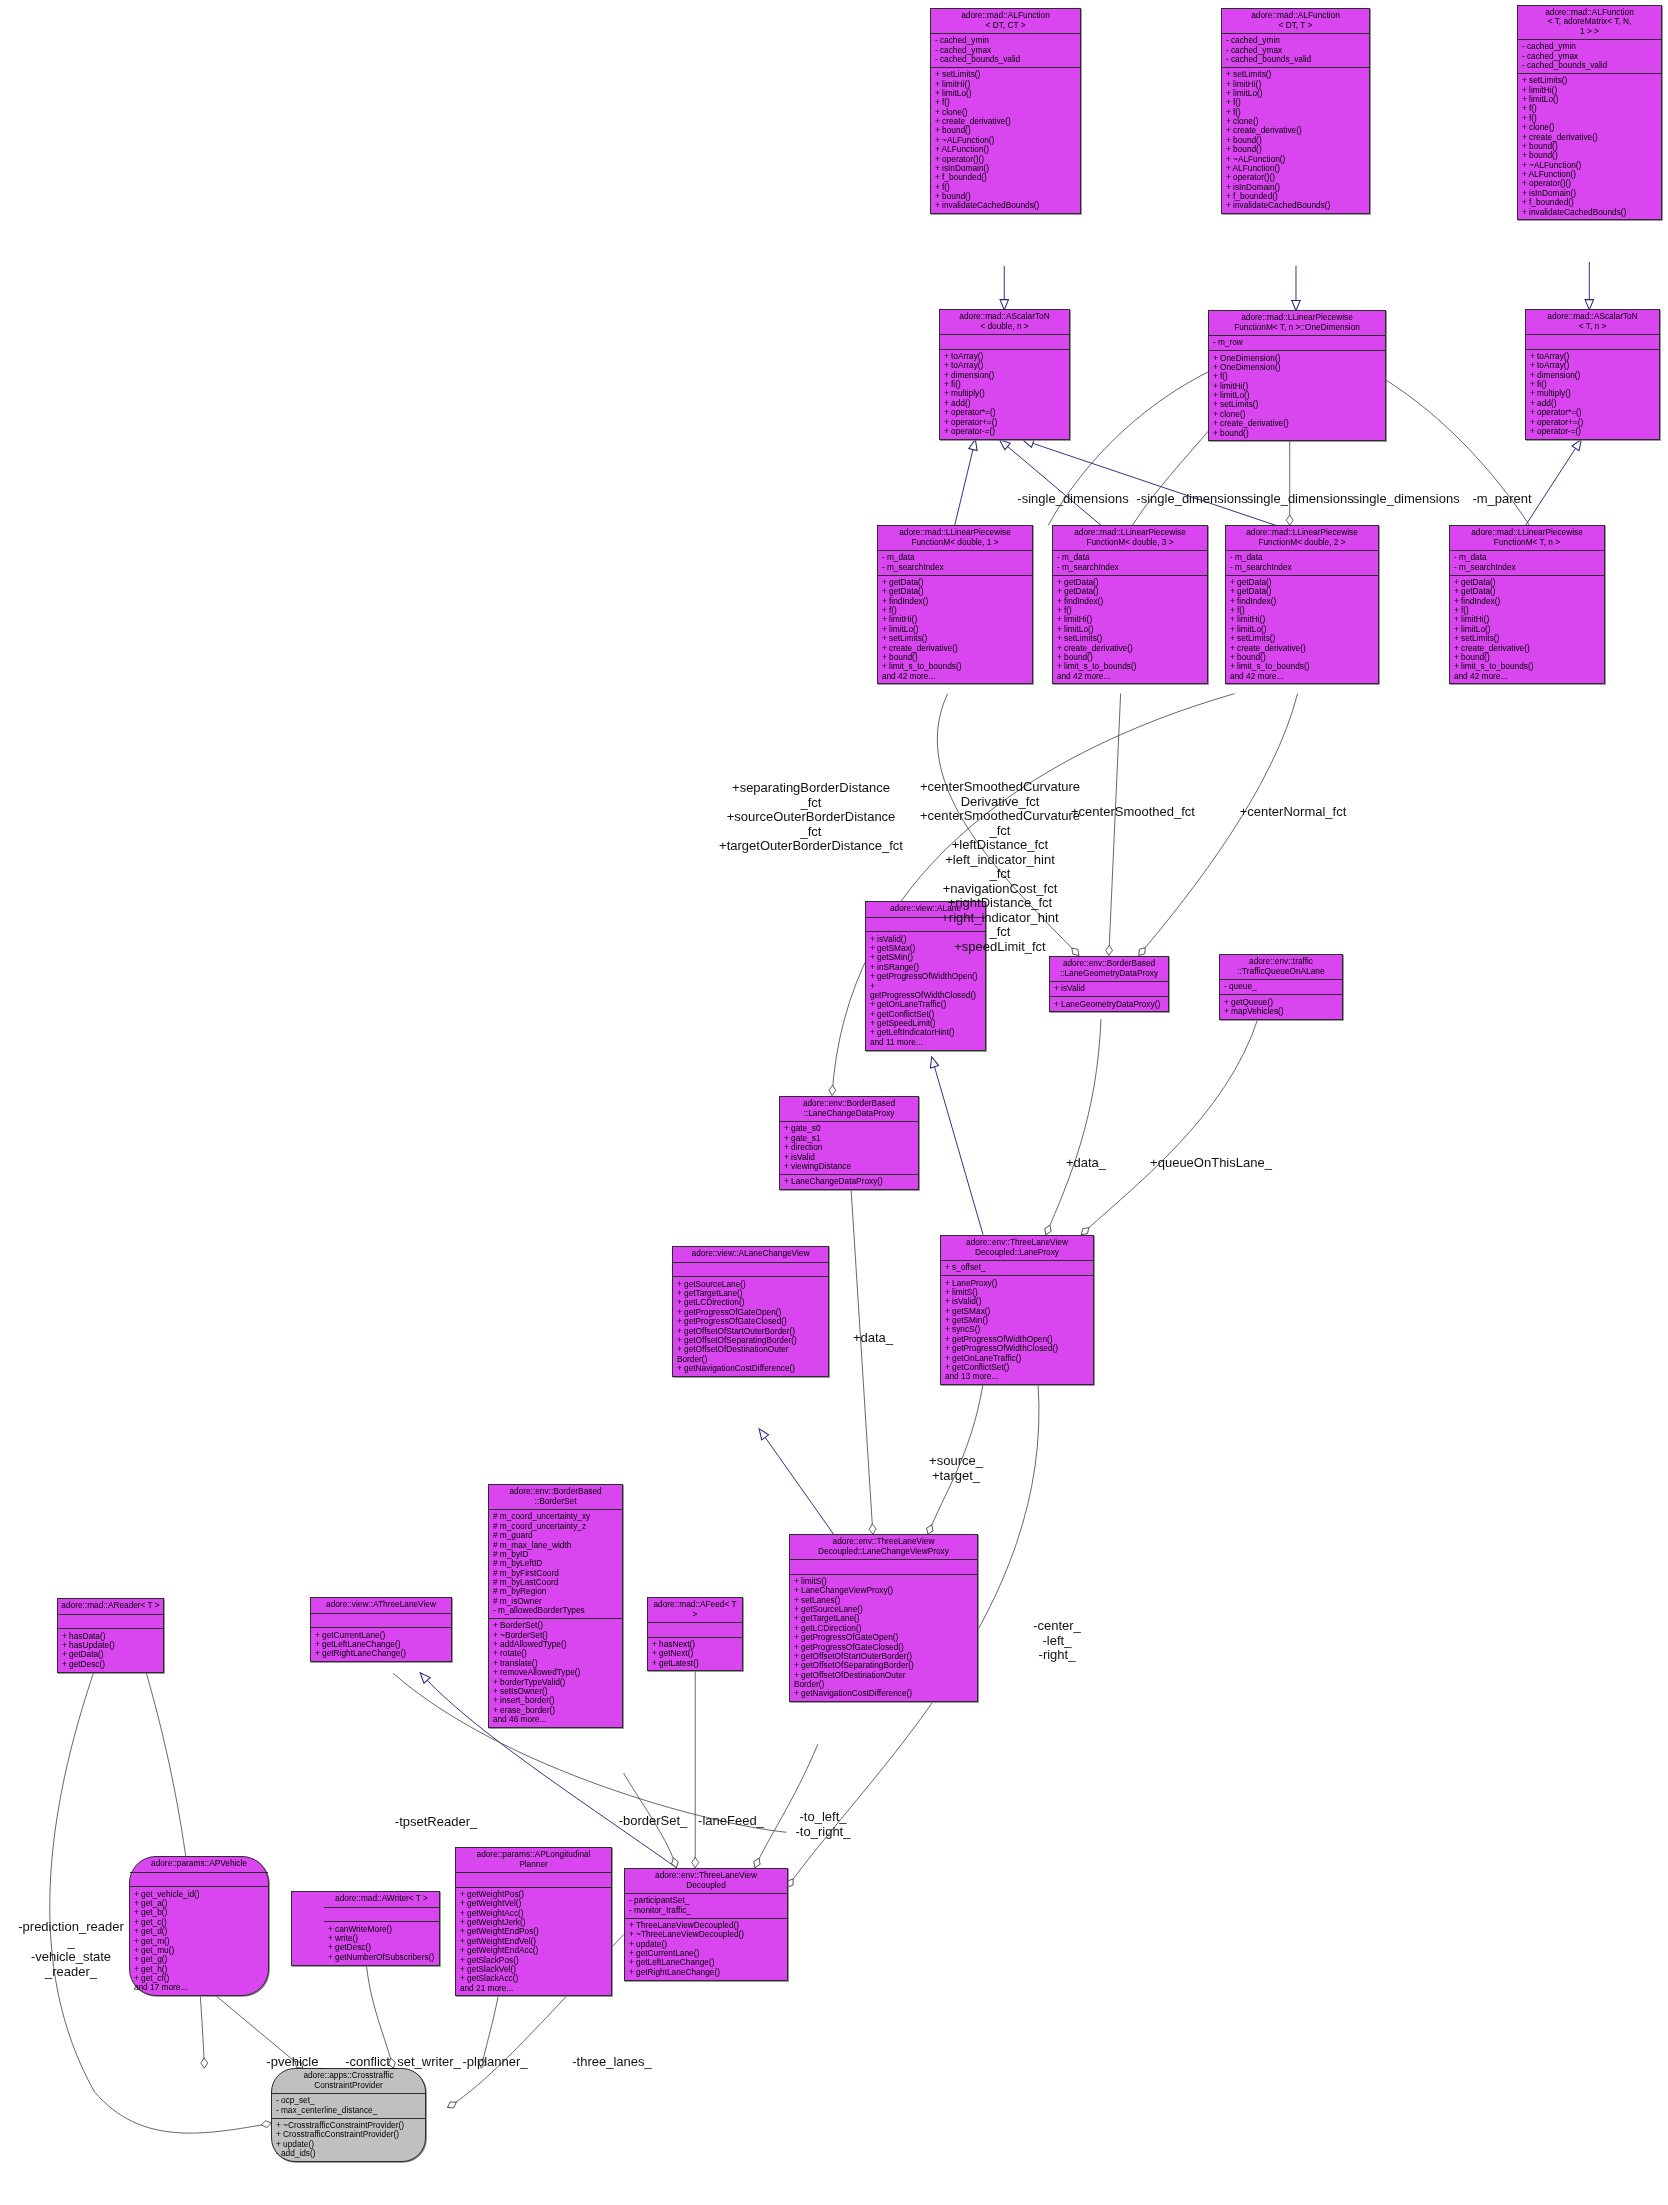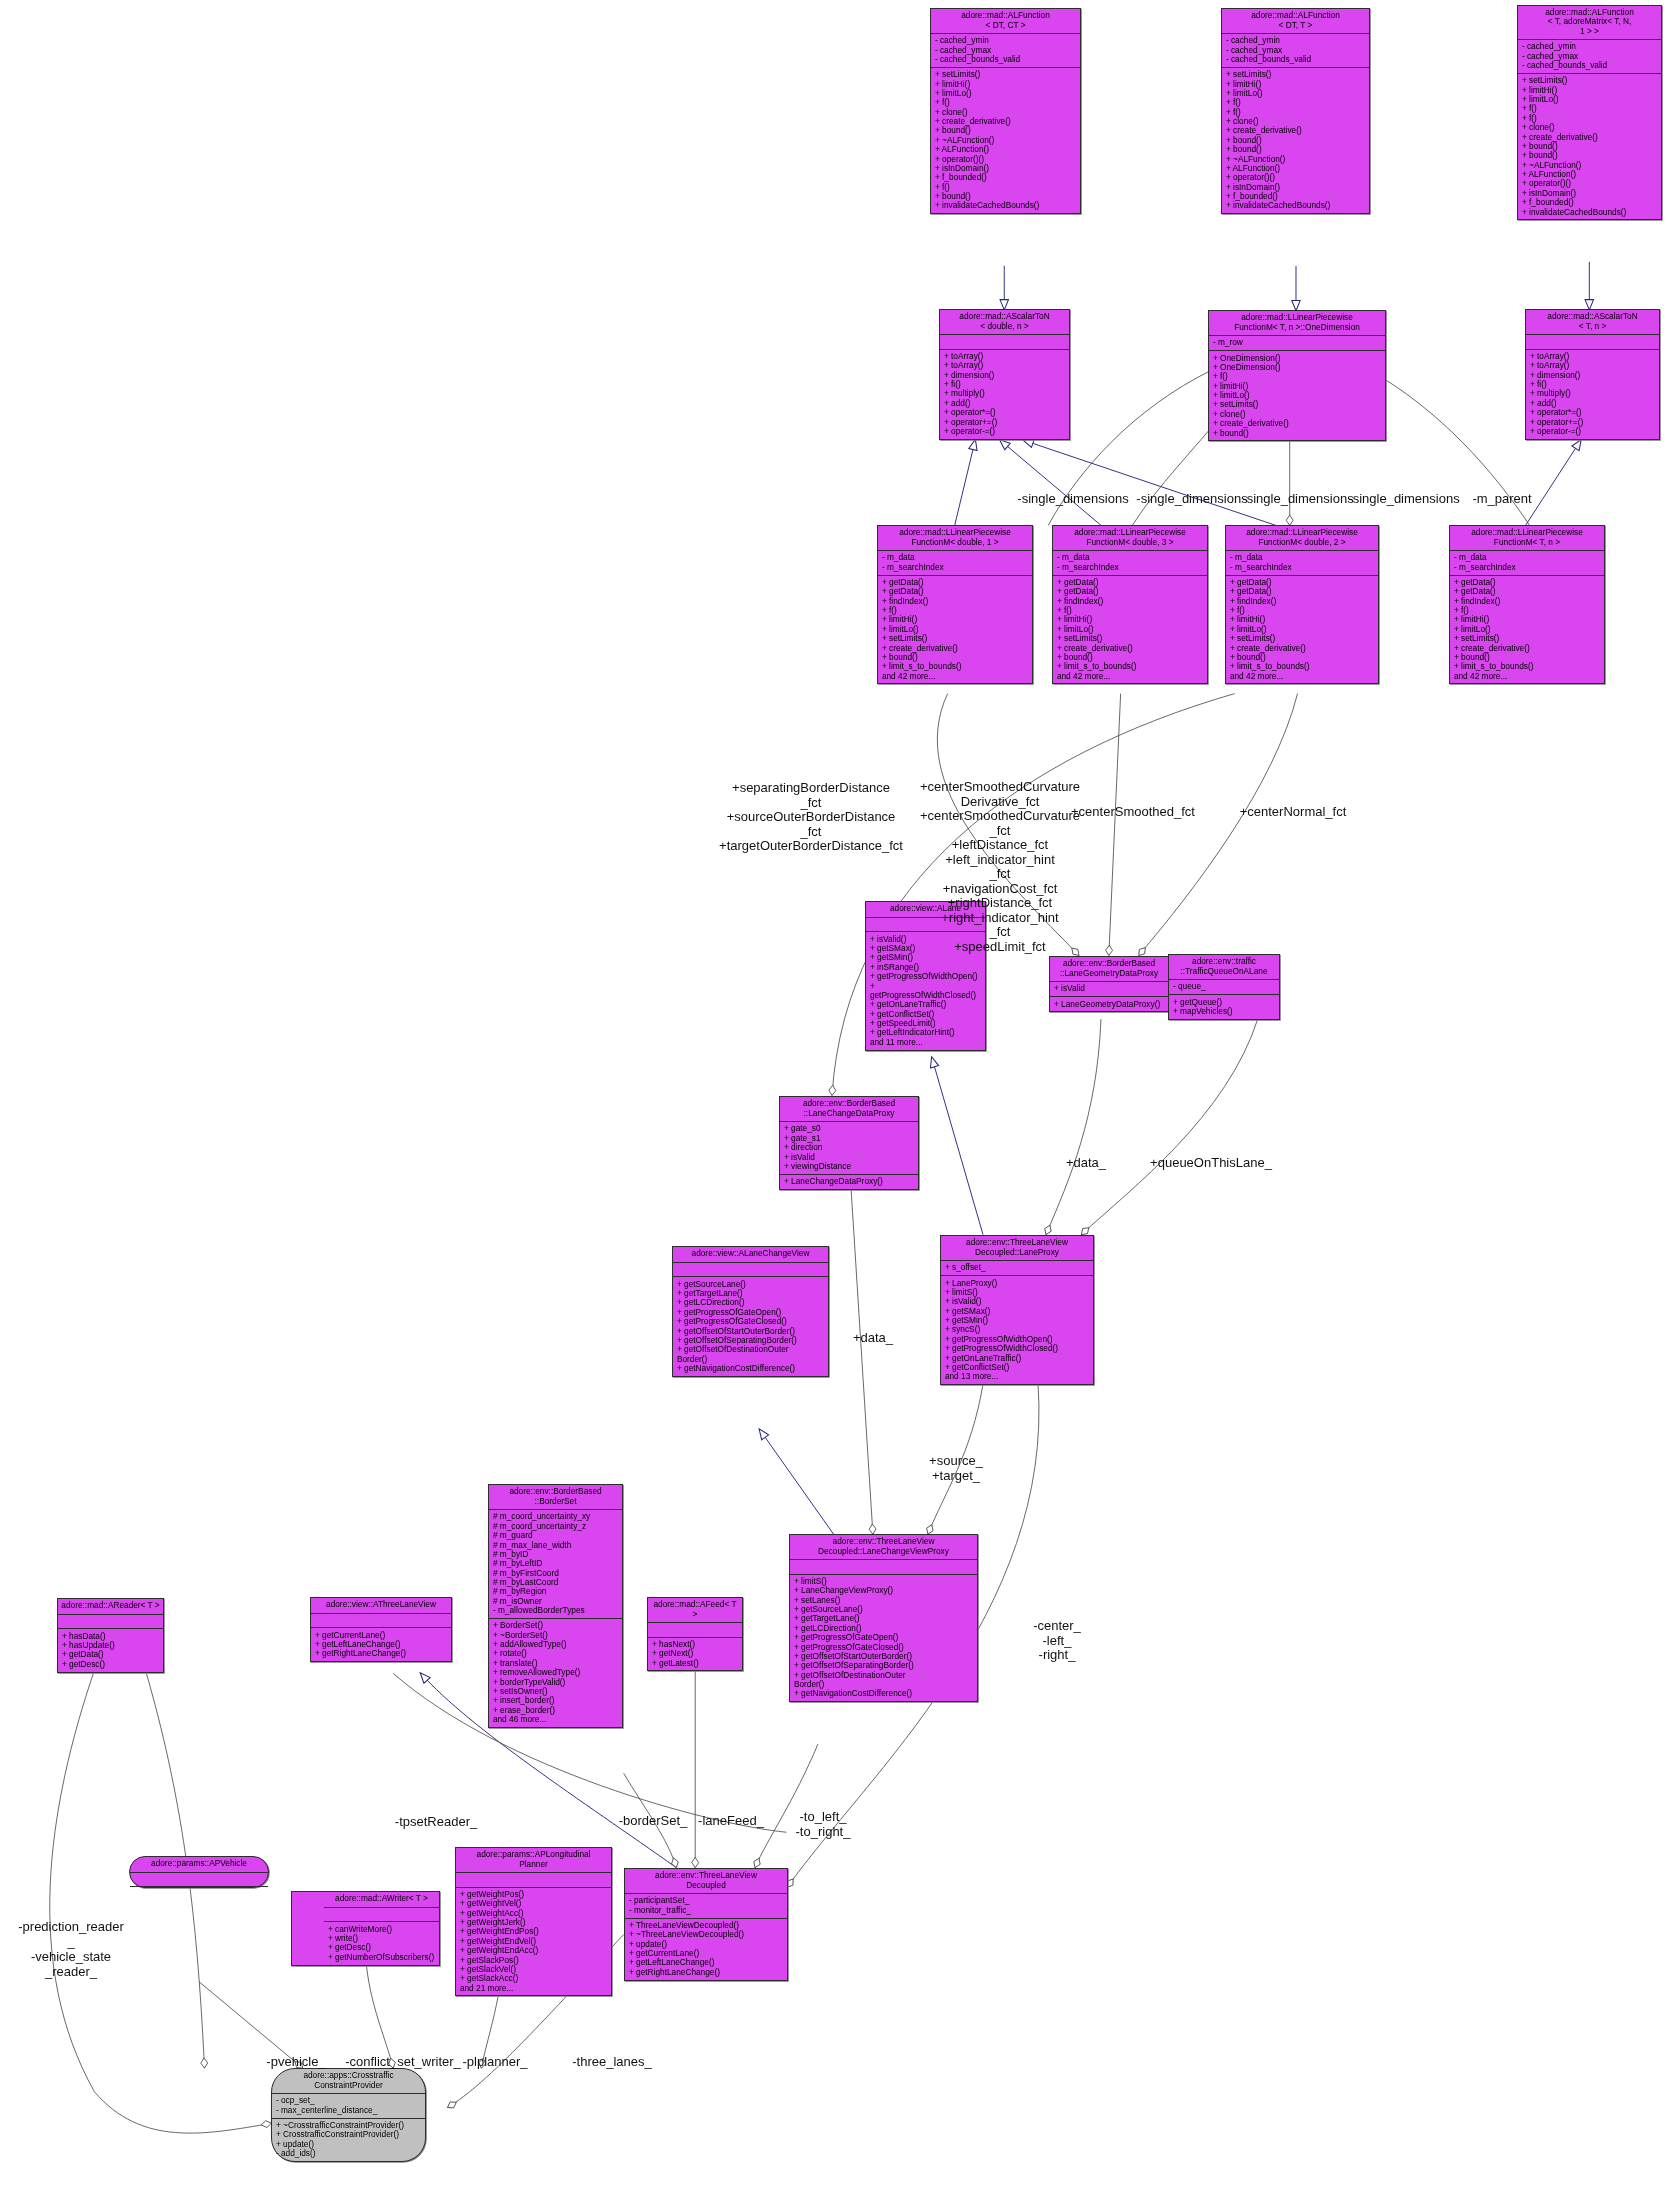--- a/index.html
+++ b/index.html
@@ -356,21 +356,21 @@
           <span>adore::env::BorderBased</span>
           <span>::LaneGeometryDataProxy</span>
         </div>
         <div class="attrs">
           <div>+ isValid</div>
         </div>
         <div class="ops">
           <div>+ LaneGeometryDataProxy()</div>
         </div>
       </div>
-      <div class="node fs10" style="left: 1168px; top: 954px; width: 112px;">
+      <div class="node fs10" style="left: 1219px; top: 954px; width: 124px;">
         <div class="title">
           <span>adore::env::traffic</span>
           <span>::TrafficQueueOnALane</span>
         </div>
         <div class="attrs">
           <div>- queue_</div>
         </div>
         <div class="ops">
           <div>+ getQueue()</div>
           <div>+ mapVehicles()</div>
@@ -518,20 +518,33 @@
           <div>+ getCurrentLane()</div>
           <div>+ getLeftLaneChange()</div>
           <div>+ getRightLaneChange()</div>
         </div>
       </div>
       <div class="node fs10" style="left: 129px; top: 1856px; width: 140px; border-radius: 27px;">
         <div class="title">
           <span>adore::params::APVehicle</span>
         </div>
         <div class="attrs empty"></div>
+        <div class="ops">
+          <div>+ get_vehicle_id()</div>
+          <div>+ get_a()</div>
+          <div>+ get_b()</div>
+          <div>+ get_c()</div>
+          <div>+ get_d()</div>
+          <div>+ get_m()</div>
+          <div>+ get_mu()</div>
+          <div>+ get_g()</div>
+          <div>+ get_h()</div>
+          <div>+ get_cf()</div>
+          <div>and 17 more...</div>
+        </div>
       </div>
       <div class="node fs10" style="left: 291px; top: 1891px; width: 149px; padding-left: 32px;">
         <div class="title">
           <span>adore::mad::AWriter&lt; T &gt;</span>
         </div>
         <div class="attrs empty"></div>
         <div class="ops">
           <div>+ canWriteMore()</div>
           <div>+ write()</div>
           <div>+ getDesc()</div>

